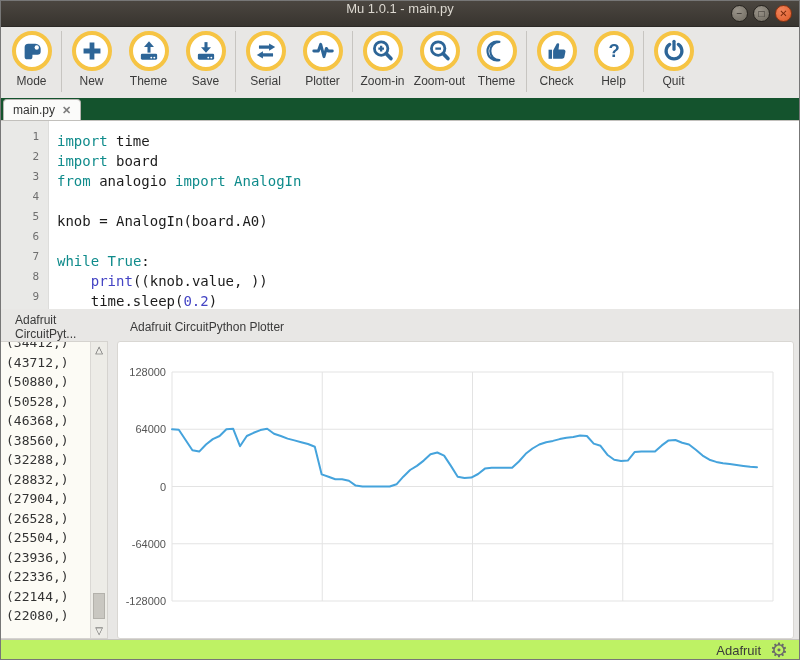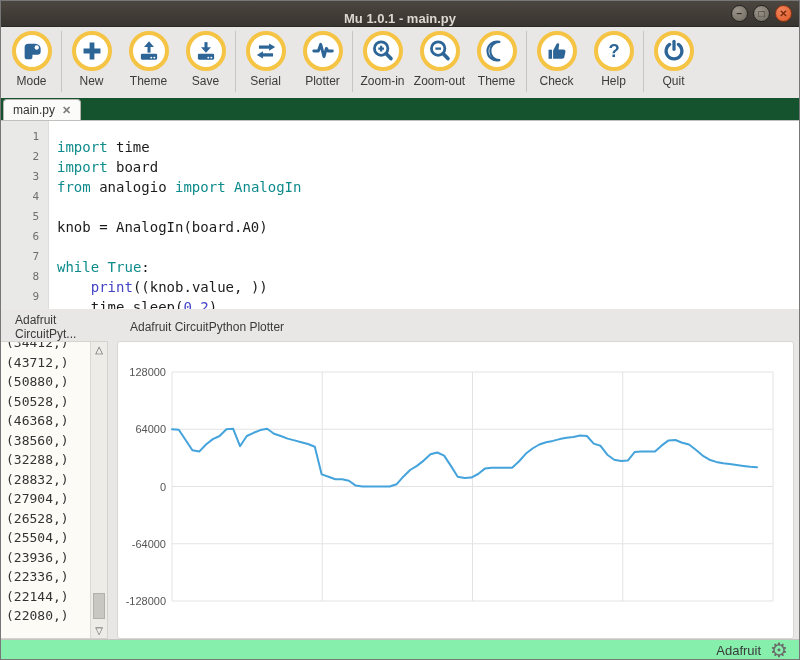--- a/index.html
+++ b/index.html
@@ -3,22 +3,22 @@
 <meta charset="utf-8">
 <style>
   * { box-sizing: border-box; margin: 0; padding: 0; }
   html,body { background:#555; }
   body { font-family: "Liberation Sans", sans-serif; }
   .window { width:800px; height:660px; background:#e8e7e5; position:relative; overflow:hidden;
             margin:0 auto; border:1px solid #777; display:flex; flex-direction:column; }
 
   
   .titlebar { height:26px; flex:0 0 26px; background:linear-gradient(#4b4640,#38342f);
-              display:flex; align-items:flex-end; justify-content:center; position:relative;
-              border-bottom:1px solid #2c2926;font-weight:bold; }
+              display:flex; align-items:flex-start; justify-content:center; position:relative;
+              border-bottom:1px solid #2c2926; }
   .titlebar .title { color:#dcd8d0; font-size:13px; }
   .win-controls { position:absolute; right:7px; top:4px; display:flex; gap:5px; }
   .wbtn { width:17px; height:17px; border-radius:50%; font-size:10px; line-height:15px;
           text-align:center; border:1px solid #26231f; color:#2e2b27;
           background:radial-gradient(circle at 35% 30%, #9a948a, #6e695f); cursor:default; }
   .wbtn.close { background:radial-gradient(circle at 35% 30%, #f2855c, #dd5a27); color:#7a2a0c; border-color:#8c3412; }
 
   
   .toolbar { height:71px; flex:0 0 71px; display:flex; align-items:flex-start; padding:4px 0 0 2px; }
   .tbtn { width:57px; display:flex; flex-direction:column; align-items:center; gap:3px; cursor:pointer; }
@@ -35,21 +35,21 @@
          border-radius:4px 4px 0 0; padding:0 9px; display:flex; align-items:center; gap:7px;
          font-size:12px; color:#333; cursor:pointer; }
   .tab .close-x { color:#7d7d7d; font-weight:bold; font-size:11px; cursor:pointer; }
 
   
   .editor { flex:0 0 188px; height:188px; display:flex; background:#fff; overflow:hidden; }
   .gutter { width:48px; background:#e9e9e7; border-right:1px solid #dddddb; color:#6f6f6f;
             font-family:"DejaVu Sans Mono", monospace; font-size:11px; text-align:right;
             padding:6px 9px 0 0; line-height:20px; }
   .code-area { flex:1; font-family:"DejaVu Sans Mono", monospace; font-size:14px;
-               line-height:20px; padding:16px 0 0 8px; white-space:pre; color:#1c1c1c; cursor:text; }
+               line-height:20px; padding:10px 0 0 8px; white-space:pre; color:#1c1c1c; cursor:text; }
   .code-line { height:20px; }
   .kw  { color:#0f8b8b; }
   .cls { color:#0f8b8b; }
   .bi  { color:#4444c4; }
   .num { color:#4444c4; }
   .pl  { color:#1c1c1c; }
 
   .splitter { flex:0 0 4px; background:#e8e7e5; }
 
   
@@ -68,21 +68,21 @@
   .sb-arrow { position:absolute; left:0; width:16px; text-align:center; font-size:10px; color:#555; cursor:pointer; }
   .sb-up { top:2px; } .sb-down { bottom:2px; }
   .sb-thumb { position:absolute; left:2px; bottom:19px; width:12px; height:26px;
               background:#c9c7c1; border:1px solid #b3b1ab; cursor:grab; }
   .panel-gap { width:9px; }
   .plotter-panel { flex:1; margin-right:5px; background:#fff; border:1px solid #d9d7d3;
                    border-radius:3px; position:relative; overflow:hidden; }
   .plotter-panel svg { position:absolute; inset:0; }
 
   
-  .statusbar { flex:1; border-top:1px solid #c6c4c0; background:#86efac;
+  .statusbar { flex:1; border-top:1px solid #c6c4c0; background:#bef264;
                display:flex; align-items:center; justify-content:flex-end; gap:9px;
                padding-right:11px; font-size:13px; color:#3a3a3a; }
   .gear { font-size:20px; color:#6a6a6a; line-height:1; cursor:pointer; }
 </style>
 </head>
 <body>
 
 <div class="window">
 
   <div class="titlebar">

